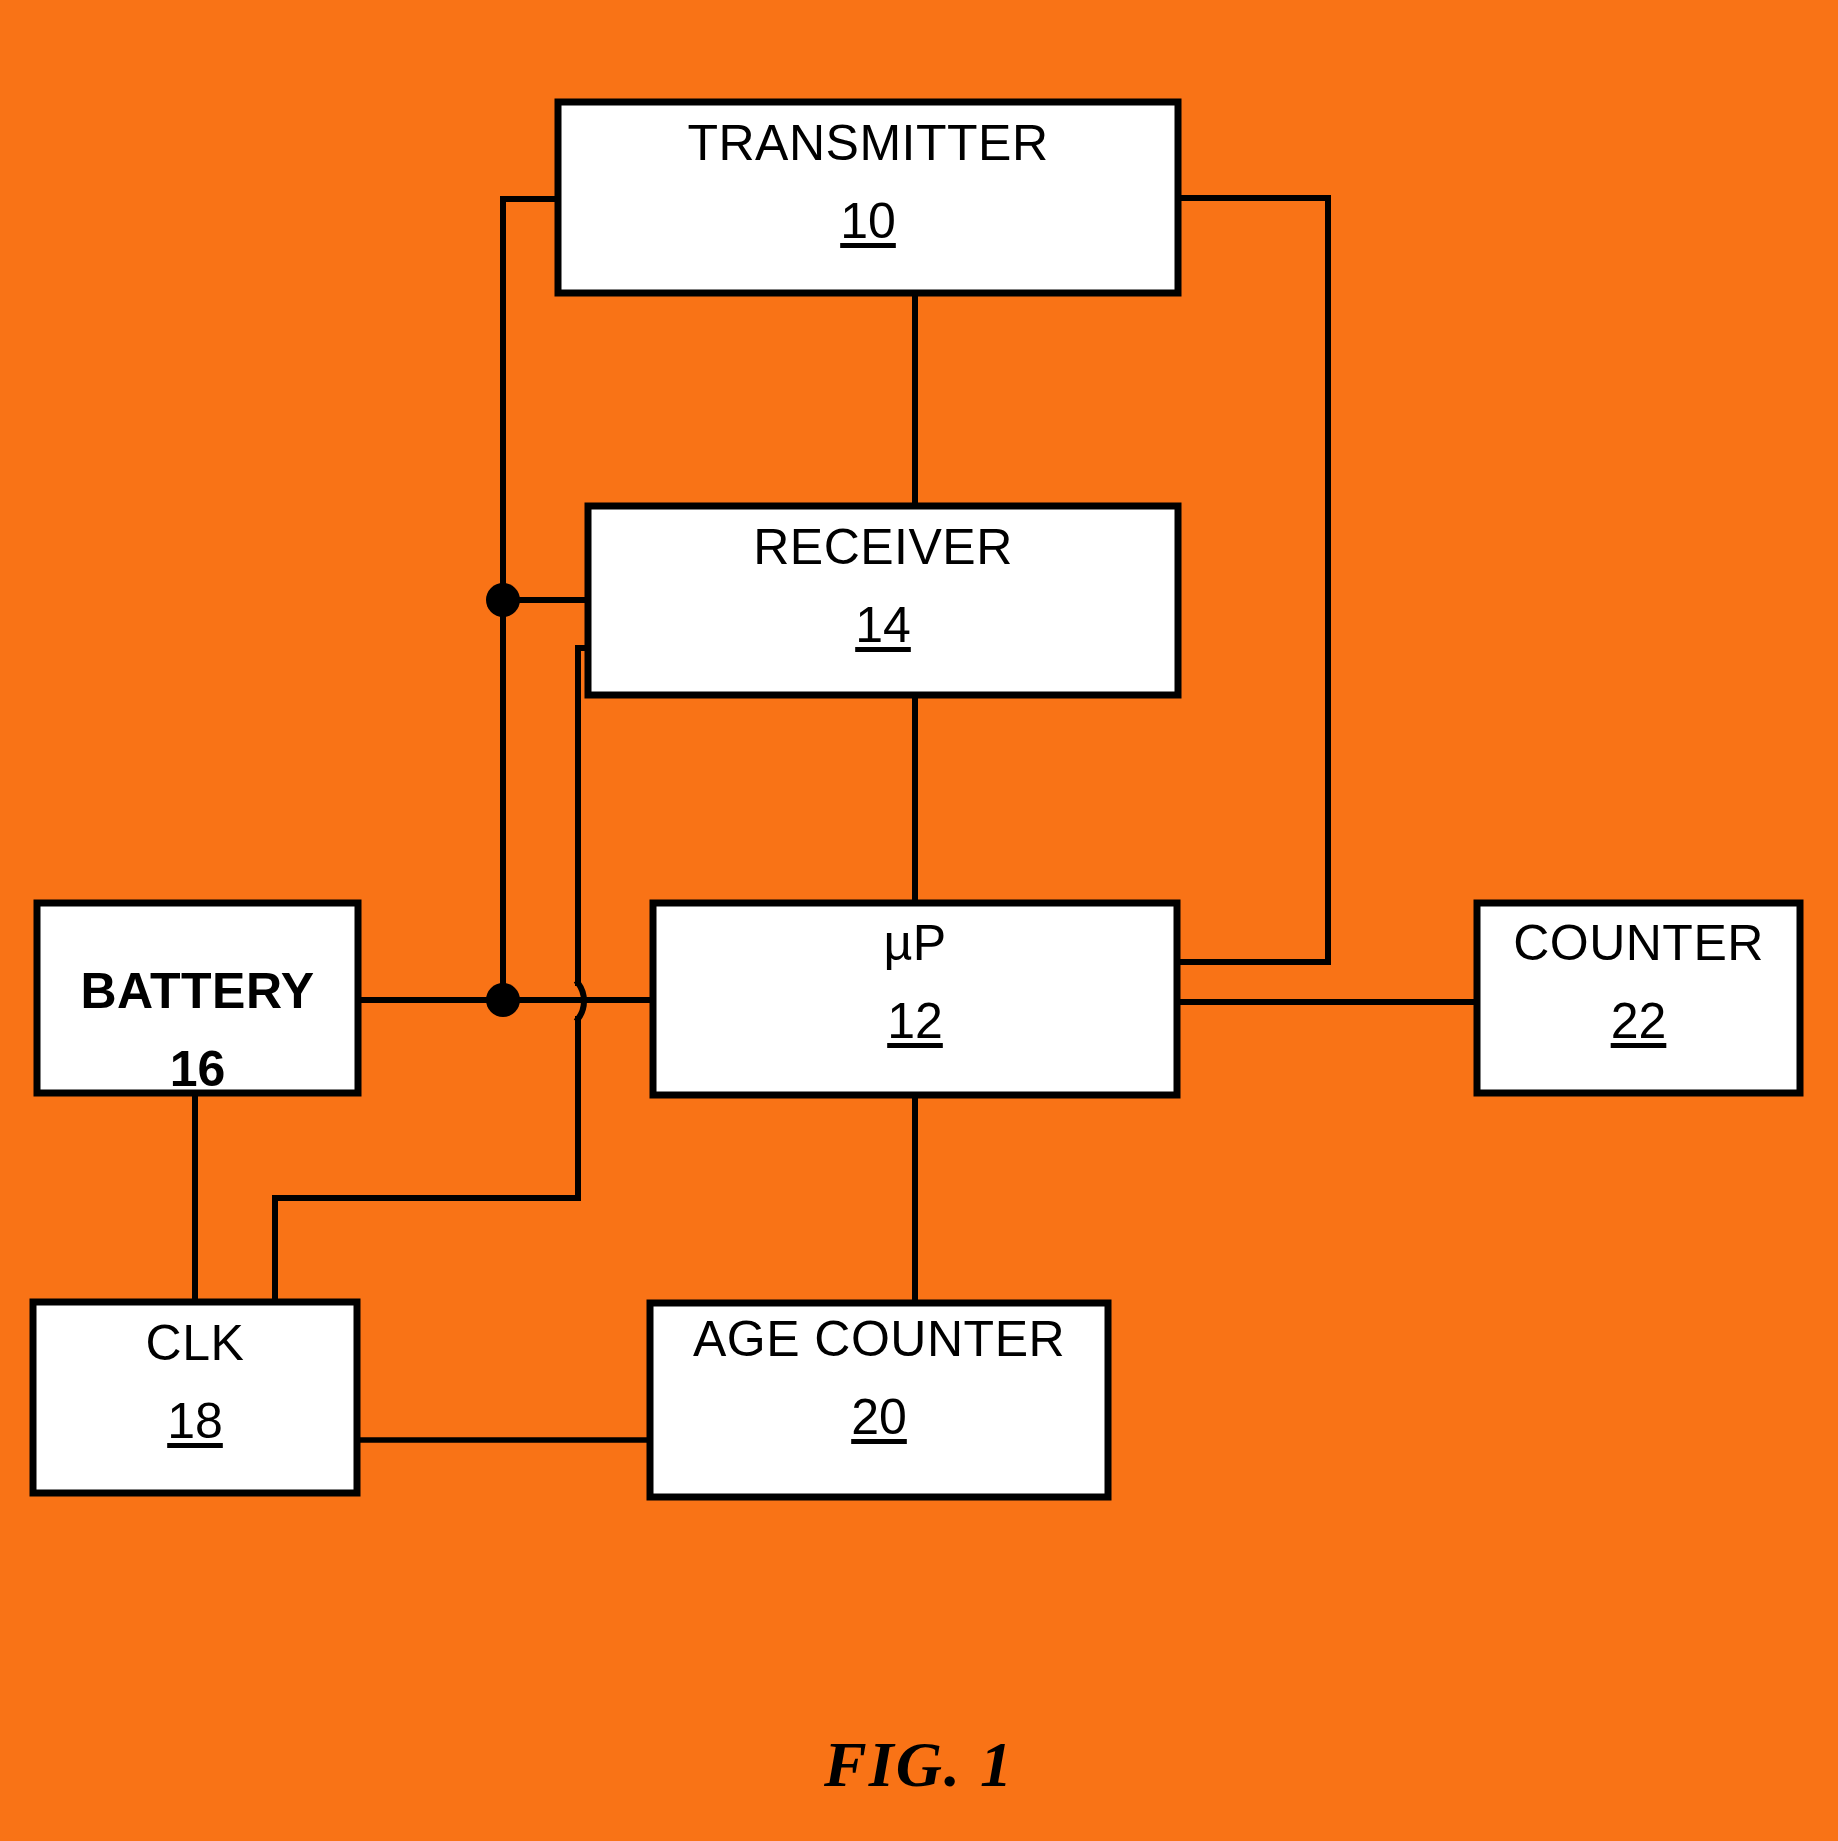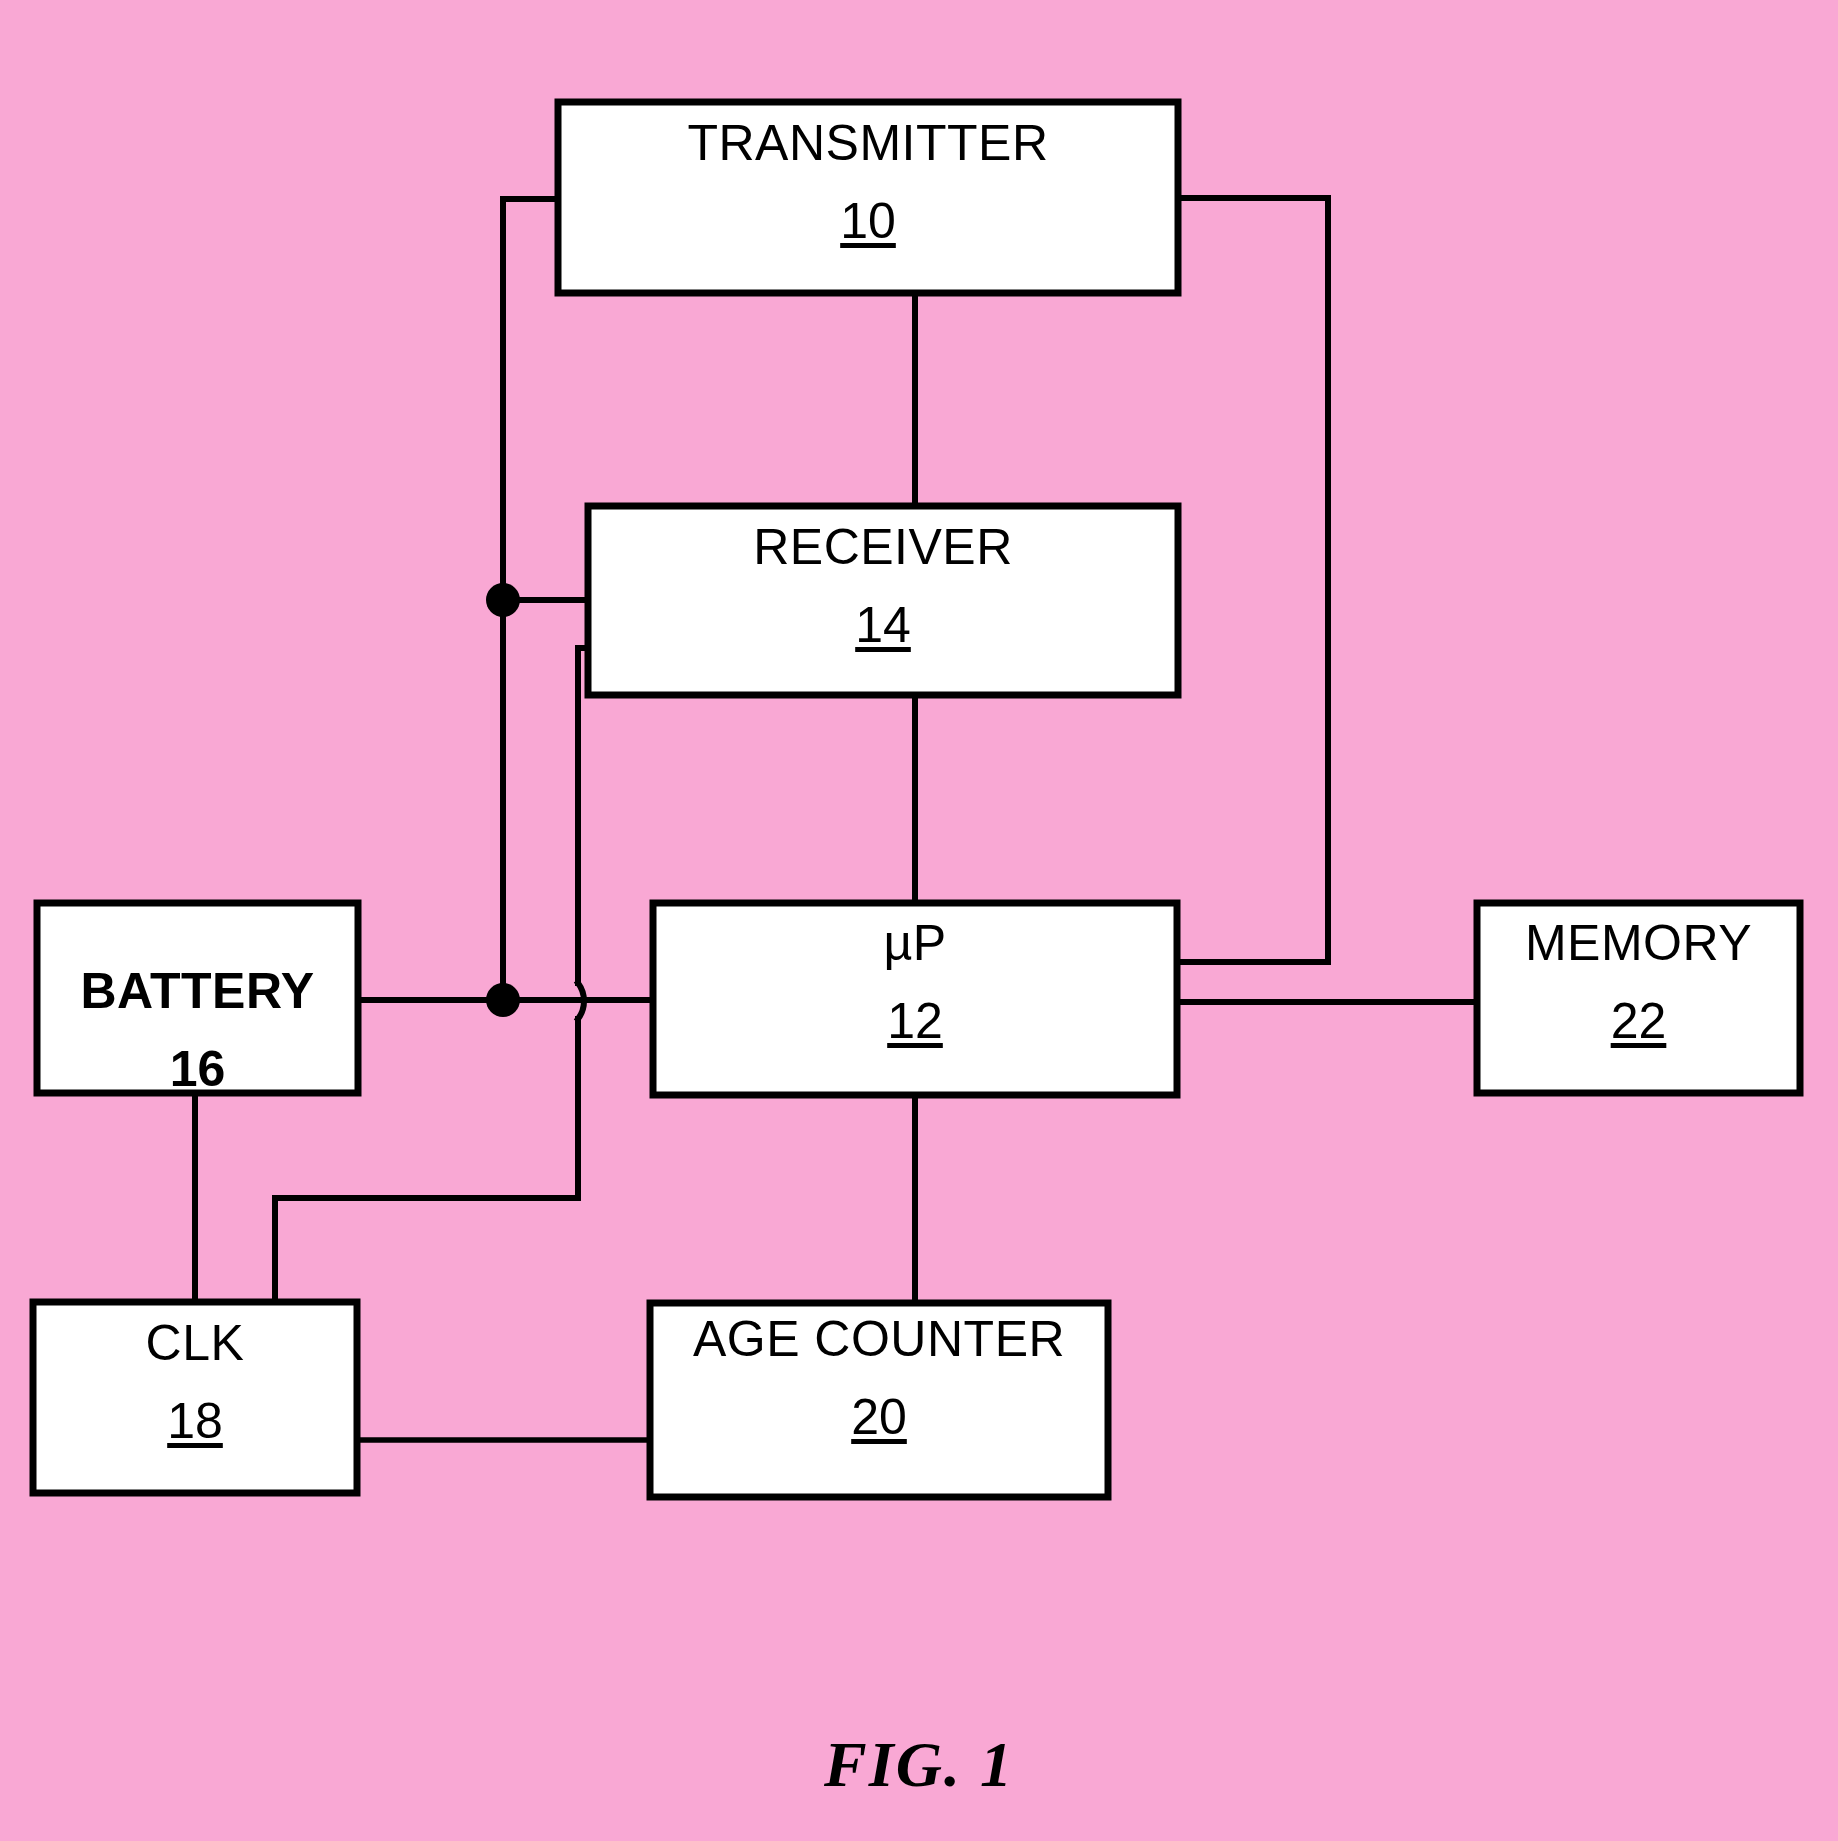--- a/index.html
+++ b/index.html
@@ -7,21 +7,21 @@
     padding: 0;
     background: #ffffff;
   }
   body {
     font-family: "Liberation Sans", sans-serif;
   }
   #figure-root {
     position: relative;
     width: 1838px;
     height: 1841px;
-    background: #f9a8d4;
+    background: #f97316;
     overflow: hidden;
   }
   #diagram-svg {
     position: absolute;
     left: 0;
     top: 0;
     width: 1838px;
     height: 1841px;
   }
   .box-rect {
@@ -143,21 +143,21 @@
     <div class="box-title">µP</div>
     <span class="box-ref">12</span>
   </div>
 
   <div class="box-label" style="left:37px; top:966px; width:321px;font-weight:bold;">
     <div class="box-title">BATTERY</div>
     <span class="box-ref">16</span>
   </div>
 
   <div class="box-label" style="left:1477px; top:918px; width:323px;">
-    <div class="box-title">MEMORY</div>
+    <div class="box-title">COUNTER</div>
     <span class="box-ref">22</span>
   </div>
 
   <div class="box-label" style="left:33px; top:1318px; width:324px;">
     <div class="box-title">CLK</div>
     <span class="box-ref">18</span>
   </div>
 
   <div class="box-label" style="left:650px; top:1314px; width:458px;">
     <div class="box-title">AGE COUNTER</div>

